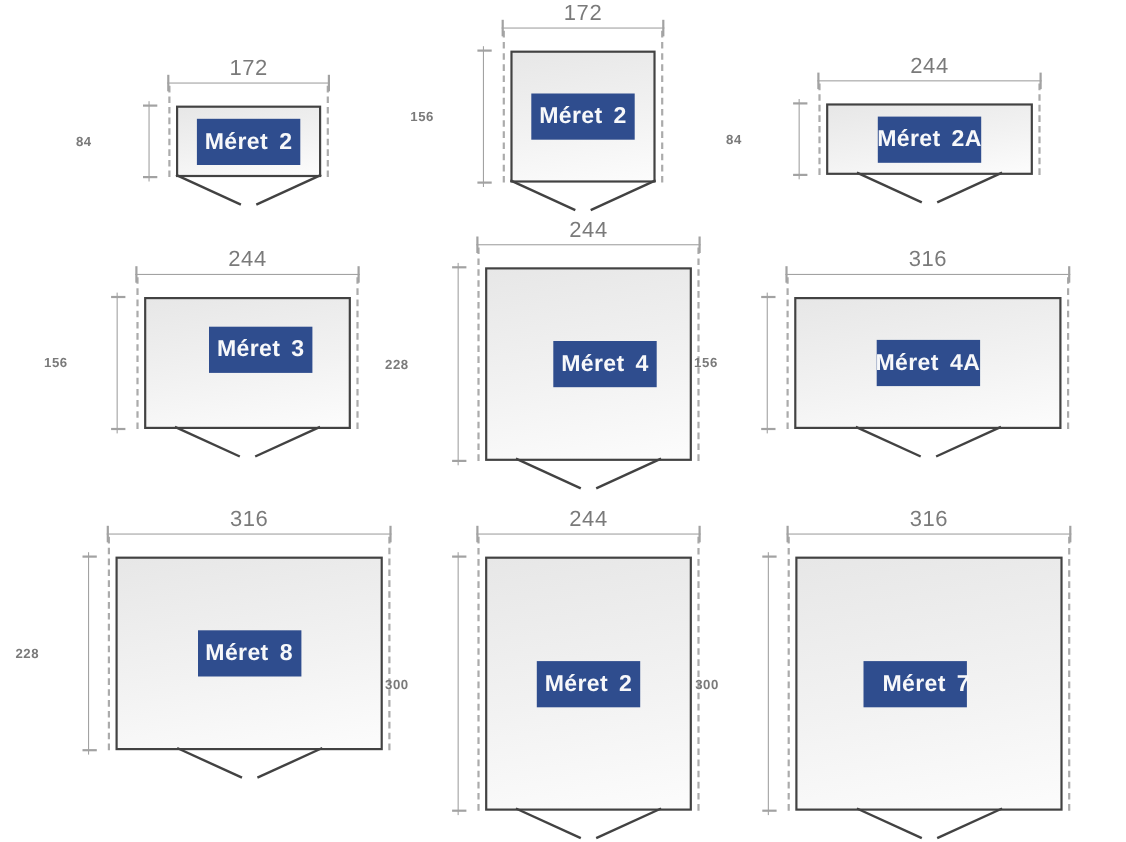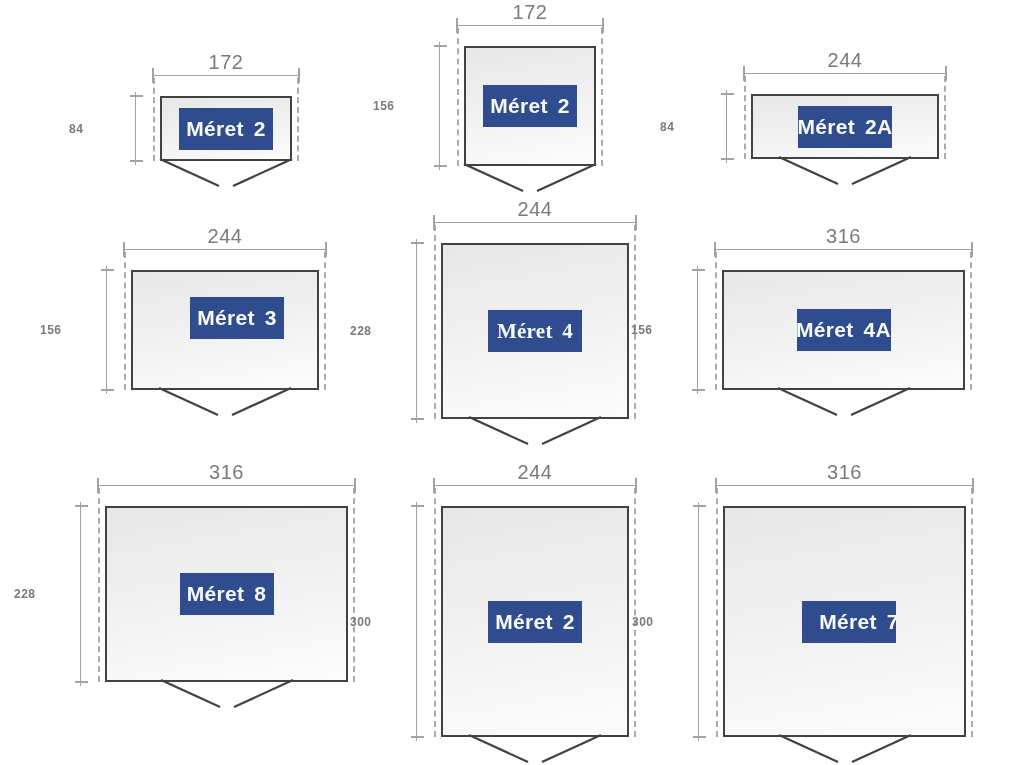--- a/index.html
+++ b/index.html
@@ -177,21 +177,21 @@
     <div class="dash dash-right" style="left: 193px; top: -18px; height: 194px;"></div>
     <div class="rect" style="width: 188px; height: 176px;"></div>
     <svg class="door" viewBox="0 0 136 30" preserveAspectRatio="none" style="left: 26px; top: 174px; width: 136px; height: 30px;">
       <line x1="2" y1="0" x2="61" y2="27"></line>
       <line x1="134" y1="0" x2="75" y2="27"></line>
     </svg>
     <div class="dim-top" style="left: -8px; top: -21px; width: 204px;"></div>
     <div class="dim-top-label" style="left: -50px; top: -46px; width: 288px;">244</div>
     <div class="dim-left" style="left: -25px; top: -4px; height: 184px;"></div>
     <div class="dim-left-label" style="left: -91px; top: 75px;">228</div>
-    <div class="size-label" style="left: 47px; top: 67px; font-family: Liberation Serif, serif;">Méret 4</div>
+    <div class="size-label" style="left: 62px; top: 67px;">Méret 4</div>
   </div>
     <div class="figure" style="left: 722px; top: 270px;">
     <div class="dash dash-left" style="left: -7px; top: -18px; height: 138px;"></div>
     <div class="dash dash-right" style="left: 248px; top: -18px; height: 138px;"></div>
     <div class="rect" style="width: 243px; height: 120px;"></div>
     <svg class="door" viewBox="0 0 136 30" preserveAspectRatio="none" style="left: 53.5px; top: 118px; width: 136px; height: 30px;">
       <line x1="2" y1="0" x2="61" y2="27"></line>
       <line x1="134" y1="0" x2="75" y2="27"></line>
     </svg>
     <div class="dim-top" style="left: -8px; top: -21px; width: 259px;"></div>
@@ -233,15 +233,15 @@
     <div class="dash dash-right" style="left: 248px; top: -18px; height: 249px;"></div>
     <div class="rect" style="width: 243px; height: 231px;"></div>
     <svg class="door" viewBox="0 0 136 30" preserveAspectRatio="none" style="left: 53.5px; top: 229px; width: 136px; height: 30px;">
       <line x1="2" y1="0" x2="61" y2="27"></line>
       <line x1="134" y1="0" x2="75" y2="27"></line>
     </svg>
     <div class="dim-top" style="left: -8px; top: -21px; width: 259px;"></div>
     <div class="dim-top-label" style="left: -50px; top: -46px; width: 343px;">316</div>
     <div class="dim-left" style="left: -25px; top: -4px; height: 239px;"></div>
     <div class="dim-left-label" style="left: -91px; top: 102.5px;">300</div>
-    <div class="size-label" style="left: 79px; top: 94.5px; padding-left: 20px;">Méret 7</div>
+    <div class="size-label" style="left: 62px; top: 94.5px; padding-left: 20px;">Méret 7</div>
   </div>
   </div>
 
 </body></html>

